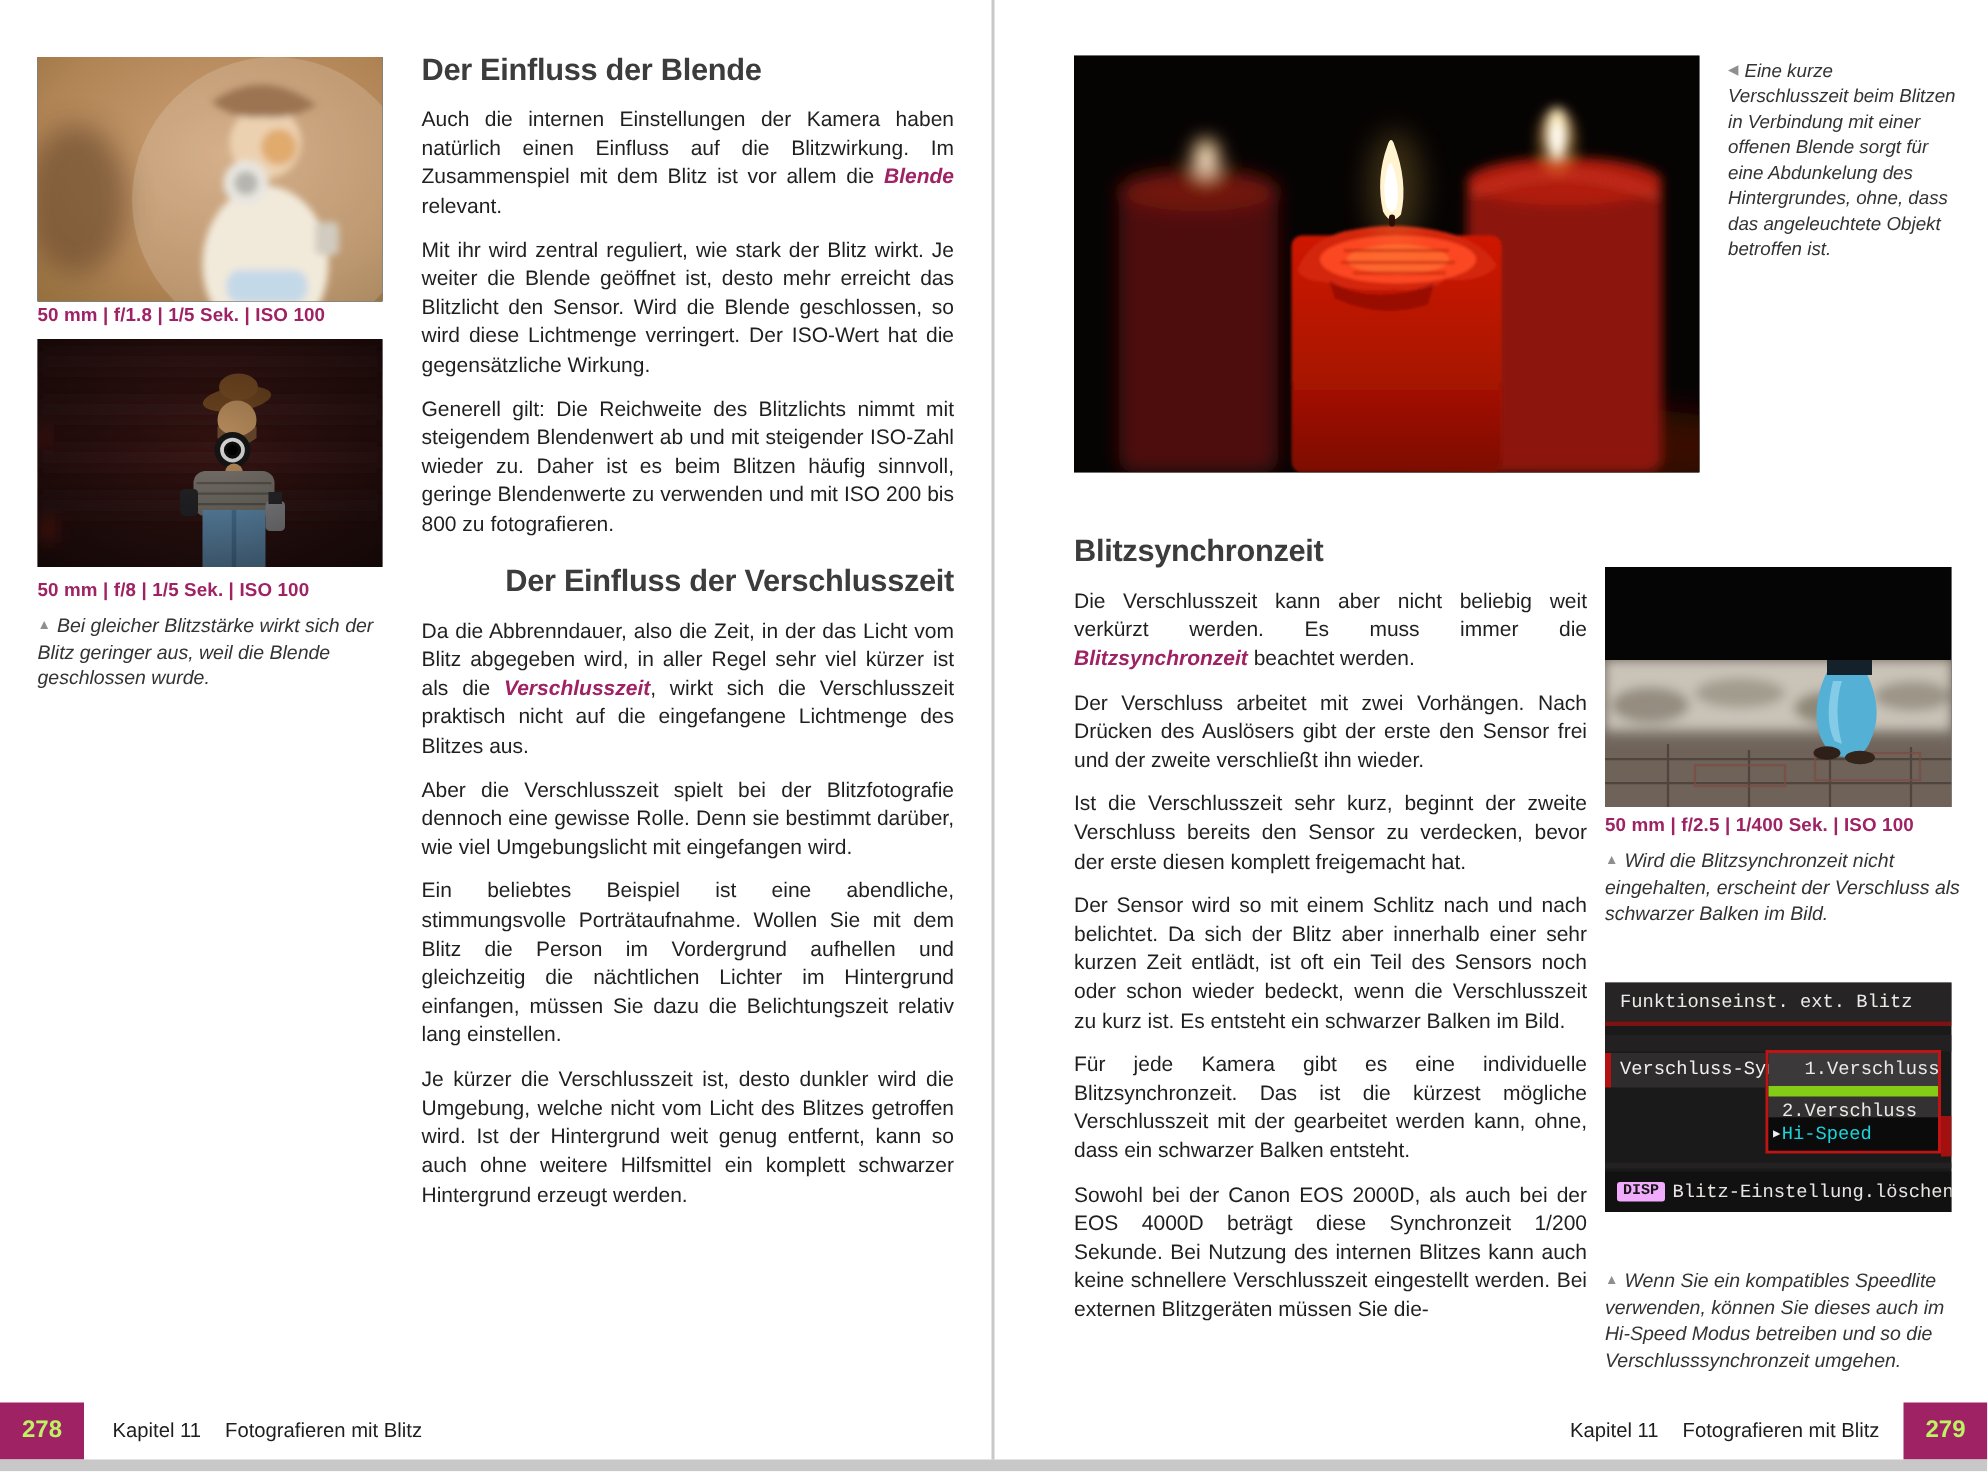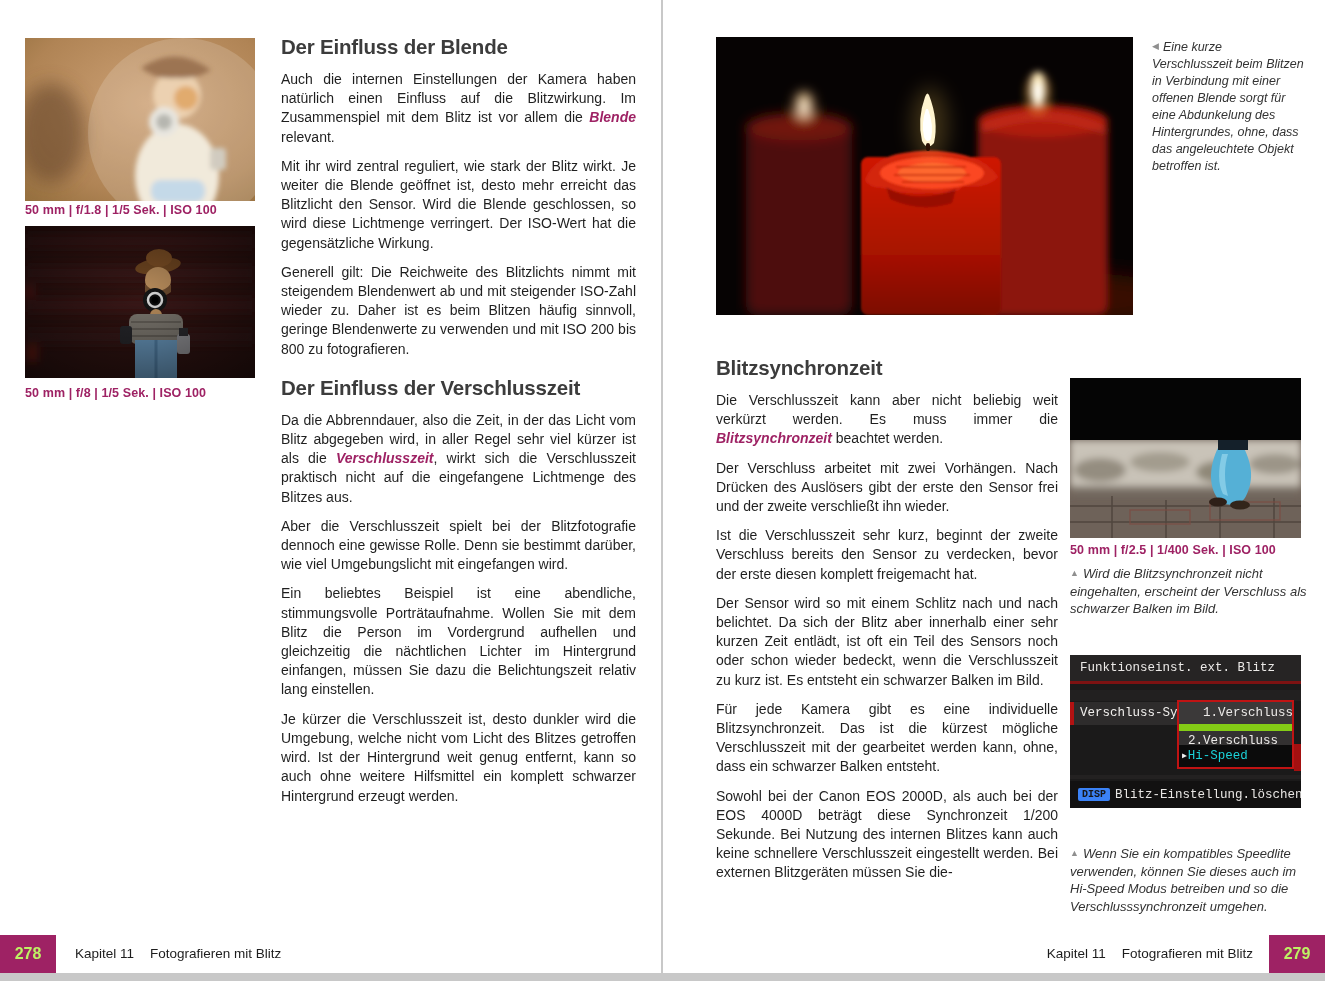--- a/index.html
+++ b/index.html
@@ -30,21 +30,21 @@
     position:absolute;font-style:italic;font-size:13px;line-height:17.5px;color:#333;
   }
   .note-marker{font-style:normal;color:#8f8f8f;font-size:9px;vertical-align:2px;margin-right:4px;}
 
   
   .textcol{position:absolute;}
   .section-heading{
     font-size:20.5px;font-weight:bold;color:var(--heading);letter-spacing:-0.2px;
     margin:0 0 11px 0;line-height:24px;
   }
-  .section-heading.spaced{margin-top:17px;}
+  .section-heading.spaced{margin-top:17px;text-align:right;}
   .textcol p{
     font-size:14px;line-height:19.2px;text-align:justify;margin:0 0 10px 0;
     hyphens:auto;-webkit-hyphens:auto;
   }
   .accent-word{color:var(--accent);font-weight:bold;font-style:italic;}
 
   .margin-note{
     position:absolute;font-style:italic;font-size:12.5px;line-height:17px;color:#333;
   }
 
@@ -64,21 +64,21 @@
   .cam-dropdown{position:absolute;left:107px;top:-2px;width:117px;border:2px solid var(--cam-frame);}
   .cam-opt{height:22px;line-height:22px;font-size:12.5px;color:#eceae8;padding-left:9px;white-space:nowrap;}
   .cam-opt-1{background:#3b3939;padding-left:24px;}
   .cam-opt-2{background:#333131;border-top:7px solid #84cc16;height:21px;line-height:21px;}
   .cam-opt-selected{background:#0b0b0b;color:var(--cam-highlight);padding-left:3px;}
   .cam-sel-marker{color:#f0f0f0;font-size:8px;vertical-align:1px;margin-right:1px;}
   .cam-redblock{position:absolute;right:0;top:42px;width:7px;height:27px;background:#a31010;}
   .cam-stripe{position:absolute;left:0;width:100%;background:#232121;}
   .cam-bottom{position:absolute;left:0;bottom:0;width:100%;height:27px;background:#121111;
     display:flex;align-items:center;}
-  .cam-disp{display:inline-block;background:#3b82f6;color:#161616;font-weight:bold;
+  .cam-disp{display:inline-block;background:#f0abfc;color:#161616;font-weight:bold;
     font-size:10px;line-height:13px;padding:0 4px;border-radius:2px;margin:0 5px 0 8px;}
   .cam-action{color:#e8e6e4;font-size:12.5px;white-space:nowrap;}
 
   
   .pagenum-box{
     position:absolute;top:935px;width:56px;height:38px;background:var(--accent);
     color:#bef264;font-weight:bold;font-size:16px;text-align:center;line-height:38px;
   }
   .footer-text{
     position:absolute;top:935px;height:38px;line-height:38px;font-size:13.5px;color:#1d1d1d;white-space:nowrap;
@@ -156,20 +156,23 @@
         <rect x="110" y="114" width="42" height="38" fill="#6795ba"></rect>
         <path d="M131,114 v38" stroke="#4f7ba0" stroke-width="3"></path>
         <rect x="95" y="100" width="12" height="18" rx="3" fill="#26262a"></rect>
         <rect x="152" y="108" width="13" height="20" rx="3" fill="#8f8f93"></rect>
         <rect x="154" y="102" width="9" height="8" fill="#2a2a2e"></rect>
       </g>
       <rect width="230" height="152" fill="url(#vig2)"></rect>
     </svg>
   </div>
   <div class="photo-cap" style="left:25px;top:386px;">50 mm | f/8 | 1/5 Sek. | ISO 100</div>
+  <div class="fig-note" style="left:25px;top:408px;width:238px;">
+    <span class="note-marker">▲</span><span>Bei gleicher Blitzstärke wirkt sich der Blitz geringer aus, weil die Blende geschlossen wurde.</span>
+  </div>
 
   <div class="textcol" style="left:281px;top:35px;width:355px;">
     <h2 class="section-heading">Der Einfluss der Blende</h2>
     <p><span>Auch die internen Einstellungen der Kamera haben natürlich einen Einfluss auf die Blitzwirkung. Im Zusammenspiel mit dem Blitz ist vor allem die </span><span class="accent-word">Blende</span><span> relevant.</span></p>
     <p><span>Mit ihr wird zentral reguliert, wie stark der Blitz wirkt. Je weiter die Blende geöffnet ist, desto mehr erreicht das Blitzlicht den Sensor. Wird die Blende geschlossen, so wird diese Lichtmenge verringert. Der ISO-Wert hat die gegensätzliche Wirkung.</span></p>
     <p><span>Generell gilt: Die Reichweite des Blitzlichts nimmt mit steigendem Blendenwert ab und mit steigender ISO-Zahl wieder zu. Daher ist es beim Blitzen häufig sinnvoll, geringe Blendenwerte zu verwenden und mit ISO 200 bis 800 zu fotografieren.</span></p>
     <h2 class="section-heading spaced">Der Einfluss der Verschlusszeit</h2>
     <p><span>Da die Abbrenndauer, also die Zeit, in der das Licht vom Blitz abgegeben wird, in aller Regel sehr viel kürzer ist als die </span><span class="accent-word">Verschlusszeit</span><span>, wirkt sich die Verschlusszeit praktisch nicht auf die eingefangene Lichtmenge des Blitzes aus.</span></p>
     <p><span>Aber die Verschlusszeit spielt bei der Blitzfotografie dennoch eine gewisse Rolle. Denn sie bestimmt darüber, wie viel Umgebungslicht mit eingefangen wird.</span></p>
     <p><span>Ein beliebtes Beispiel ist eine abendliche, stimmungsvolle Porträtaufnahme. Wollen Sie mit dem Blitz die Person im Vordergrund aufhellen und gleichzeitig die nächtlichen Lichter im Hintergrund einfangen, müssen Sie dazu die Belichtungszeit relativ lang einstellen.</span></p>

